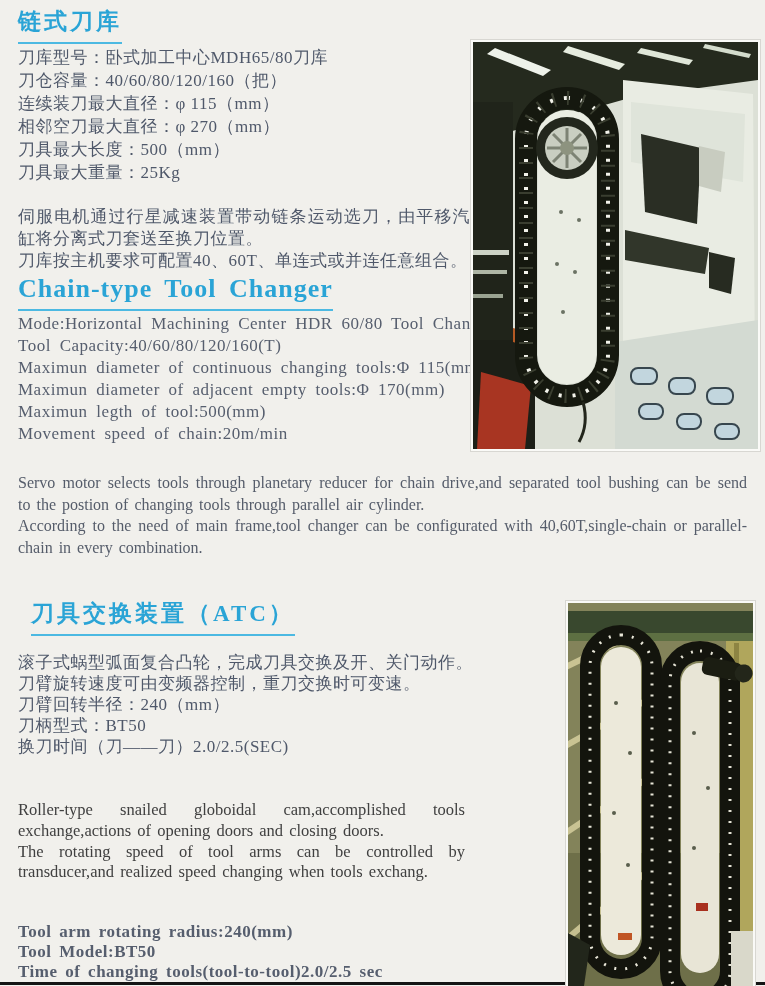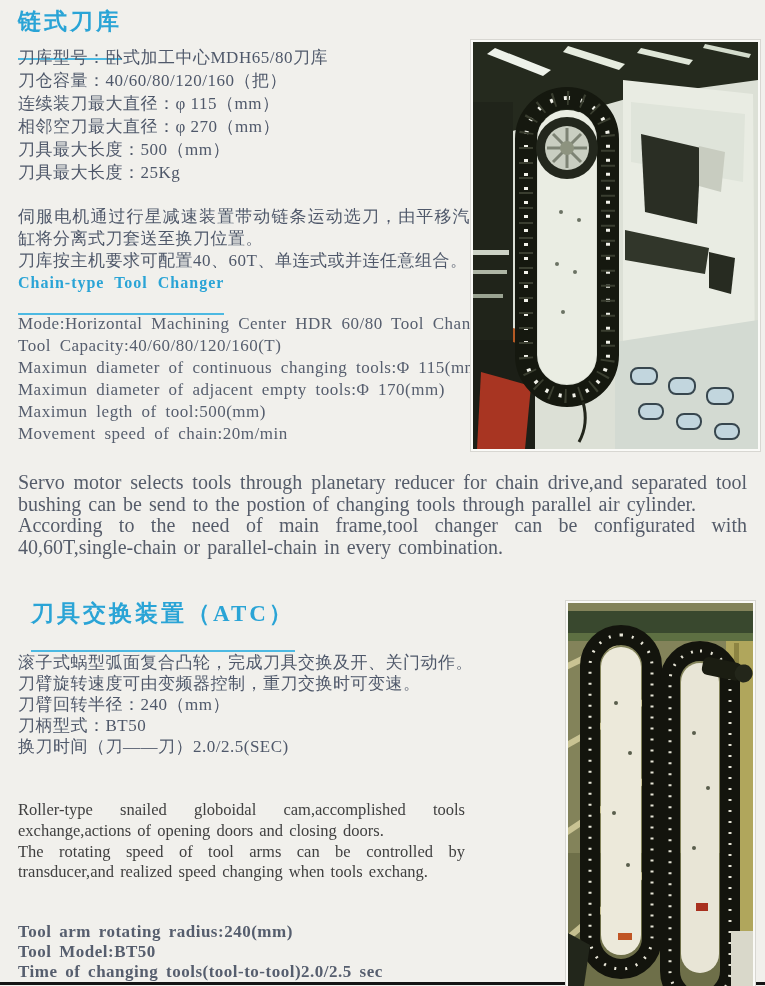--- a/index.html
+++ b/index.html
@@ -5,53 +5,53 @@
   html,body{margin:0;padding:0;}
   body{
     width:765px;height:986px;position:relative;overflow:hidden;
     background:#f1f0ec;
     font-family:"Liberation Serif","DejaVu Serif",serif;
     color:#4f586a;
   }
   .abs{position:absolute;}
   .heading{
     color:#2aa4d6;font-weight:bold;margin:0;
-    border-bottom:2px solid #4cb9e2;padding-bottom:21px;
+    border-bottom:2px solid #4cb9e2;padding-bottom:5px;
     display:inline-block;
   }
   .heading.zh{font-size:23px;letter-spacing:3px;}
-  .heading.en{font-size:16px;letter-spacing:1px;word-spacing:5px;}
+  .heading.en{font-size:26px;letter-spacing:1px;word-spacing:5px;}
   .spec-list{font-size:17px;letter-spacing:0.5px;}
   .spec-list.zh{line-height:23px;}
   .spec-list.en{line-height:22px;word-spacing:4px;color:#565e6e;}
   .spec-list.zh2{line-height:21px;}
   .spec-list.en3{line-height:20px;word-spacing:3px;color:#565e6e;font-weight:bold;}
   .para{font-size:17px;font-family:Liberation Serif, serif;}
   .para p{margin:0;}
   .para.zh{line-height:22px;width:452px;text-align:justify;letter-spacing:0.5px;}
-  .para.fullw{width:729px;line-height:21.5px;text-align:justify;font-size:20px;word-spacing:2px;color:#555c6a;}
+  .para.fullw{width:729px;line-height:21.5px;text-align:justify;font-size:16px;word-spacing:2px;color:#555c6a;}
   .para.en2{width:447px;line-height:20.8px;text-align:justify;font-size:16.5px;word-spacing:2px;color:#404040;}
   .bottom-rule{left:0;top:982px;width:765px;height:3px;background:#141414;}
   figure{margin:0;padding:0;}
   .photo{border:2px solid #fafaf7;box-sizing:content-box;background:#cfd2c8;
          box-shadow:0 0 0 1px #d8d7d2;}
   .photo svg{display:block;}
 </style>
 </head>
 <body>
 
 <h1 class="heading zh abs" style="left:18px;top:6px;">链式刀库</h1>
 
 <div class="spec-list zh abs" style="left:18px;top:46px;font-family:Liberation Serif, serif;">
   <div>刀库型号：卧式加工中心MDH65/80刀库</div>
   <div>刀仓容量：40/60/80/120/160（把）</div>
   <div>连续装刀最大直径：φ 115（mm）</div>
   <div>相邻空刀最大直径：φ 270（mm）</div>
   <div>刀具最大长度：500（mm）</div>
-  <div>刀具最大长度：25Kg</div>
+  <div>刀具最大重量：25Kg</div>
 </div>
 
 <div class="para zh abs" style="left:18px;top:206px;">
   <p>伺服电机通过行星减速装置带动链条运动选刀，由平移汽缸将分离式刀套送至换刀位置。</p>
   <p>刀库按主机要求可配置40、60T、单连式或并连任意组合。</p>
 </div>
 
 <h2 class="heading en abs" style="left:18px;top:274px;">Chain-type Tool Changer</h2>
 
 <div class="spec-list en abs" style="left:18px;top:313px;">

